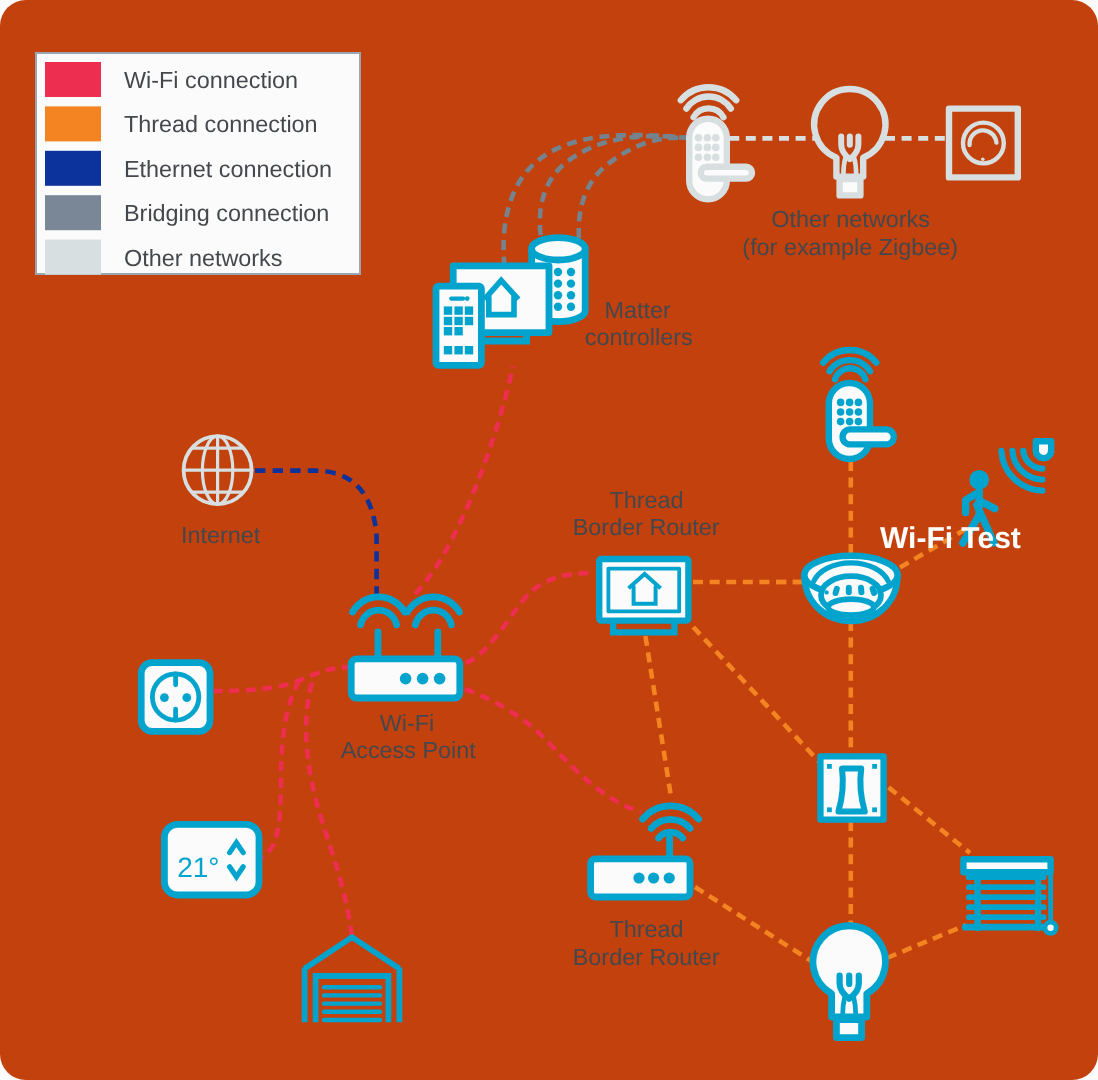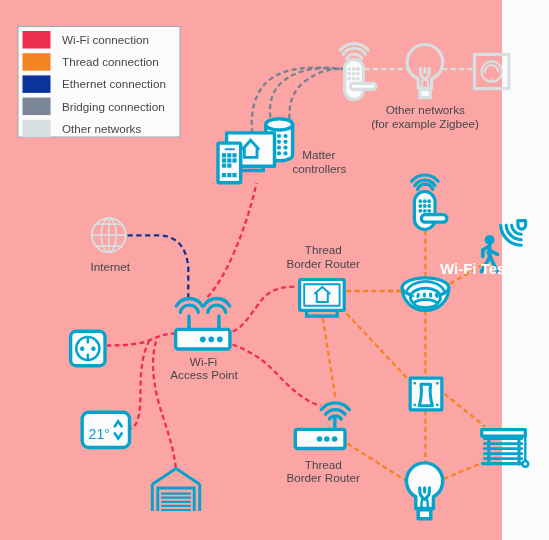--- a/index.html
+++ b/index.html
@@ -3,21 +3,21 @@
 <meta charset="utf-8">
 <title>Matter network diagram</title>
 <style>
   html, body { margin:0; padding:0; }
   body {
     width: 549px; height: 540px;
     background: #fbfbfb;
     font-family: "Liberation Sans", sans-serif;
     overflow: hidden;
   }
-  #root { position: relative; width: 502px; height: 540px; background:#fca5a5; }
+  #root { position: relative; width: 549px; height: 540px; background:#c2410c;border-radius:13px; }
   svg { display:block; }
   .lbl { font-family:"Liberation Sans", sans-serif; font-size:11.7px; fill:#44484d; }
   .nlbl { font-family:"Liberation Sans", sans-serif; font-size:11.7px; fill:#44484d; text-anchor:middle; }
   .glbl { font-family:"Liberation Sans", sans-serif; font-size:11.7px; fill:#44484d; text-anchor:middle; }
   .ico { stroke:#02a4cd; }
   .ico:not([fill]) { fill:none; }
   .ico:not([stroke-width]) { stroke-width:3.4; }
   .ico:not([stroke-linecap]) { stroke-linecap:round; }
   .ico:not([stroke-linejoin]) { stroke-linejoin:round; }
   .icoG { stroke:#d8dfe1; }

